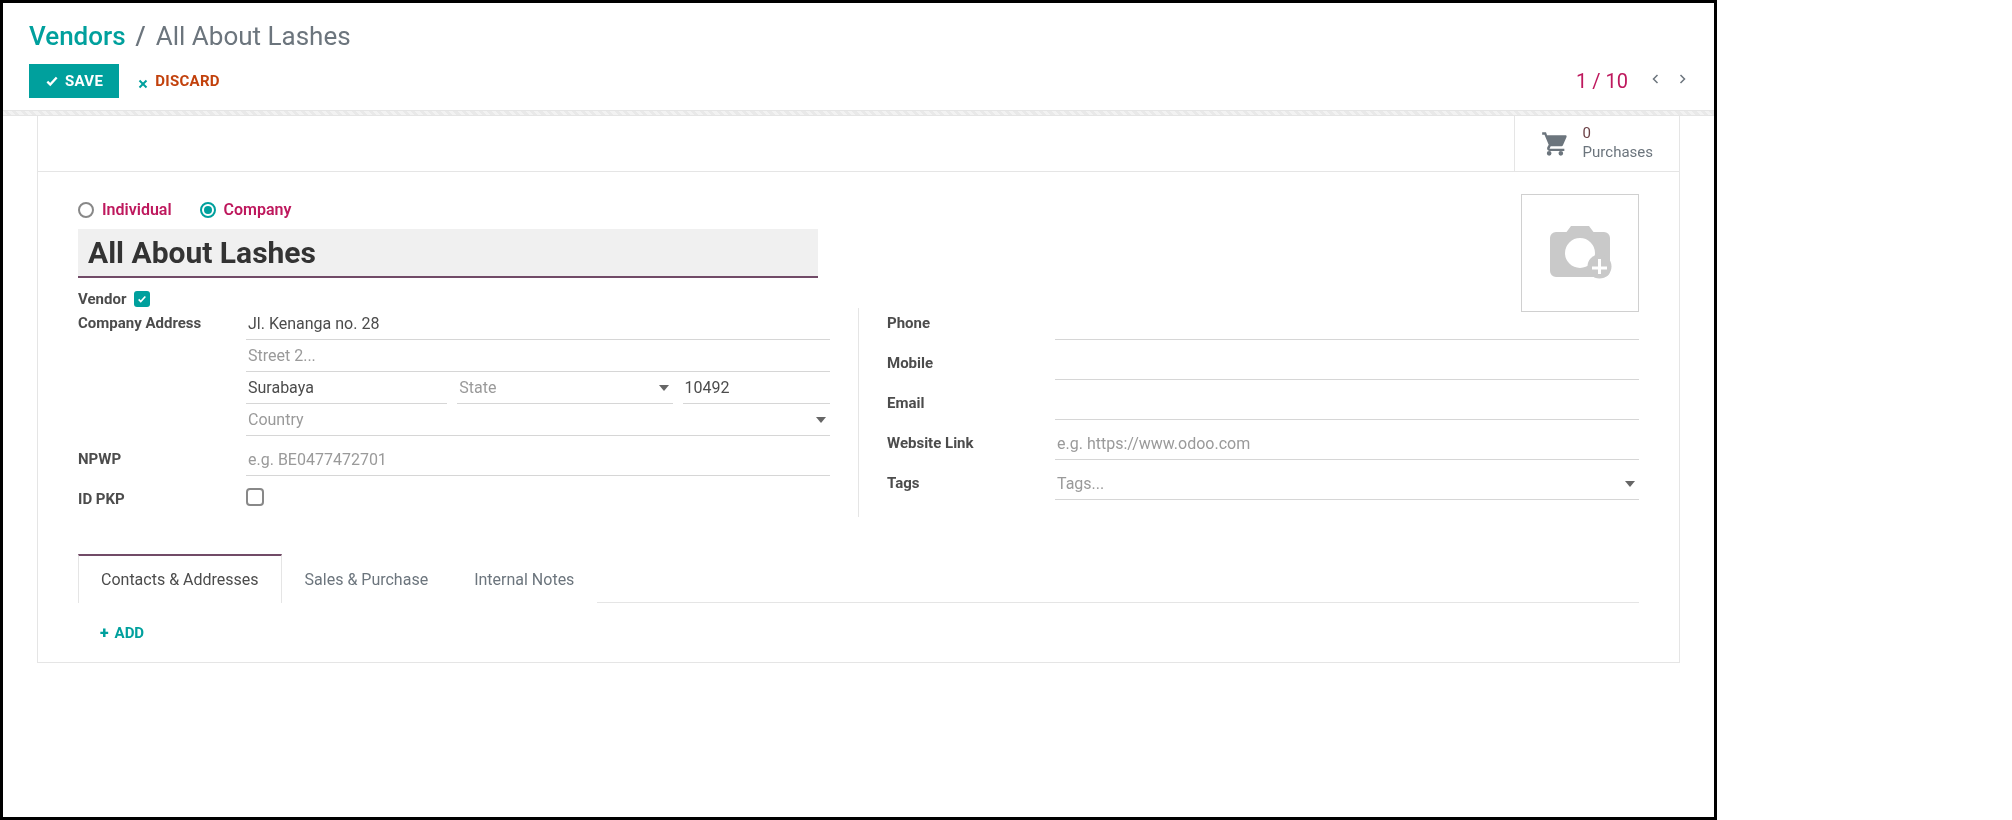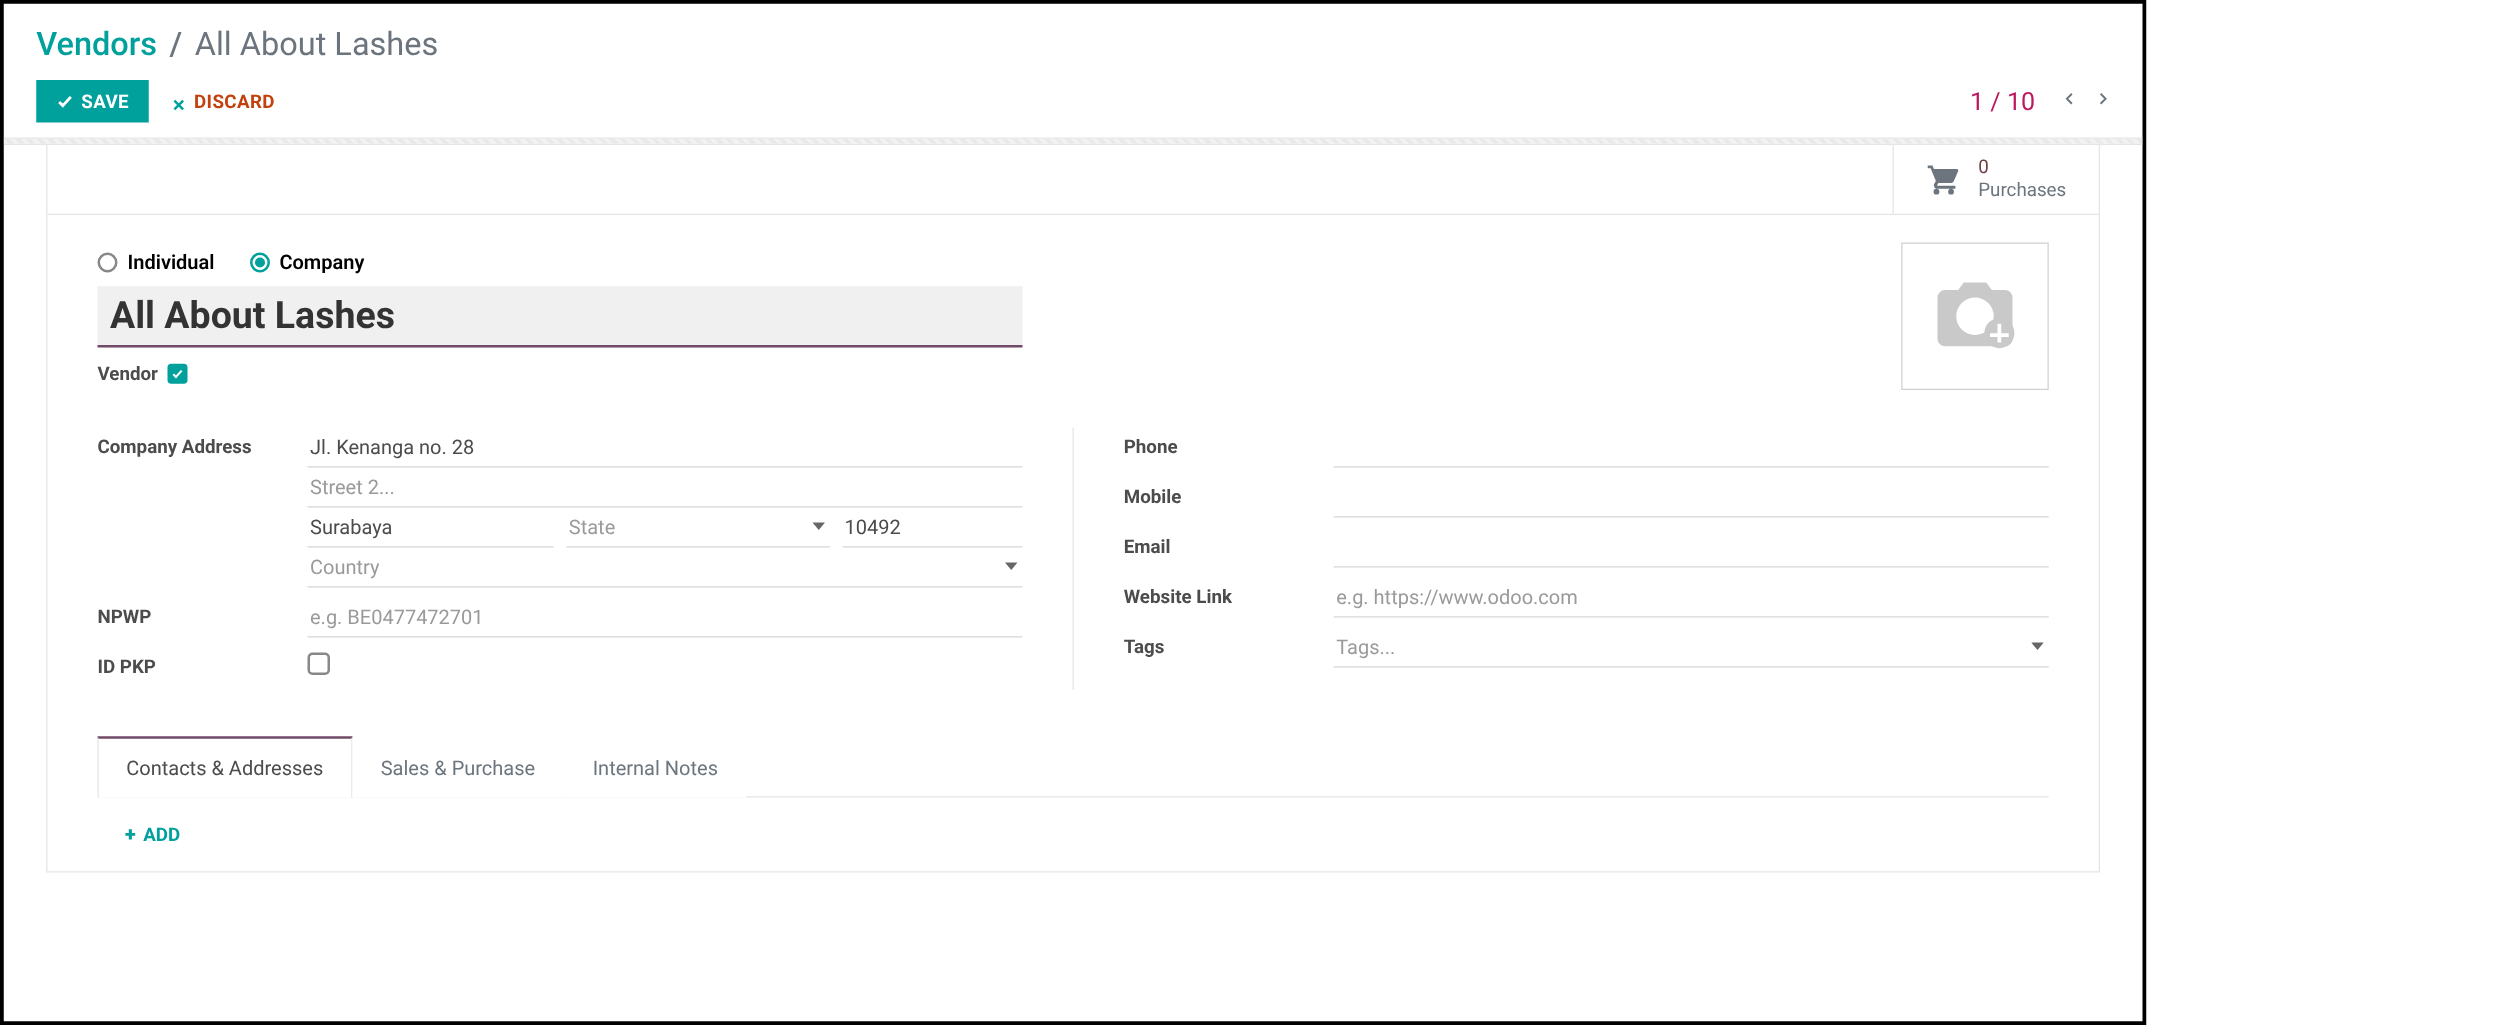--- a/index.html
+++ b/index.html
@@ -33,33 +33,33 @@
   .stat-btn { display: flex; align-items: center; gap: 14px; padding: 10px 26px; border-left: 1px solid #e5e5e5; cursor: pointer; color: #6c757d; }
   .stat-btn svg { width: 28px; height: 28px; fill: #6c757d; }
   .stat-btn .stat-text .count { color: #6c4146; font-size: 15px; line-height: 1; margin-bottom: 2px; }
   .stat-btn .stat-text .label { font-size: 15px; }
 
   .sheet-body { padding: 28px 40px 0 40px; position: relative; }
   .image-upload { position: absolute; right: 40px; top: 22px; width: 118px; height: 118px; border: 1px solid #d0d0d0; display: flex; align-items: center; justify-content: center; cursor: pointer; background: #fff; }
   .image-upload svg { width: 72px; height: 72px; fill: #c9c9c9; }
 
   .radio-row { display: flex; align-items: center; gap: 28px; margin-bottom: 10px; }
-  .radio-item { display: flex; align-items: center; gap: 8px; cursor: pointer; font-size: 16px; color: #000000; font-weight: 600; }
+  .radio-item { display: flex; align-items: center; gap: 8px; cursor: pointer; font-size: 16px; color: #be185d; font-weight: 600; }
   .radio-circle { width: 16px; height: 16px; border-radius: 50%; border: 2px solid #888; display: inline-block; position: relative; }
   .radio-circle.checked { border-color: #00a09d; }
   .radio-circle.checked::after { content:""; position:absolute; inset:2px; border-radius:50%; background:#00a09d; }
 
   .name-input { width: 740px; font-size: 30px; font-weight: 700; padding: 6px 10px; background: #f0f0f0; border: none; border-bottom: 2px solid #714b67; color: #333; outline: none; }
 
   .vendor-line { display: flex; align-items: center; gap: 8px; margin-top: 12px; font-size: 15px; font-weight: 700; color: #4c4c4c; }
   .vendor-chk { width: 16px; height: 16px; border-radius: 3px; background: #00a09d; display: inline-flex; align-items:center; justify-content:center; }
   .vendor-chk svg { width:10px; height:10px; }
 
   
-  .form-columns { display: flex; gap: 40px; margin-top: 34px; }
+  .form-columns { display: flex; gap: 28px; }
   .col { flex: 1; }
   .col-sep { width: 1px; background: #e5e5e5; align-self: stretch; }
 
   .field-row { display: flex; align-items: flex-start; margin-bottom: 8px; }
   .field-label { width: 168px; padding-top: 6px; font-size: 15px; font-weight: 700; color: #4c4c4c; }
   .field-body { flex: 1; }
   .uline-input { width: 100%; border: none; border-bottom: 1px solid #d6d6d6; padding: 6px 2px; font-size: 16px; color: #4c4c4c; outline: none; background: transparent; }
   .uline-input::placeholder { color: #9a9a9a; }
   .addr-row3 { display: flex; gap: 10px; }
   .addr-row3 .city { flex: 1.1; }

